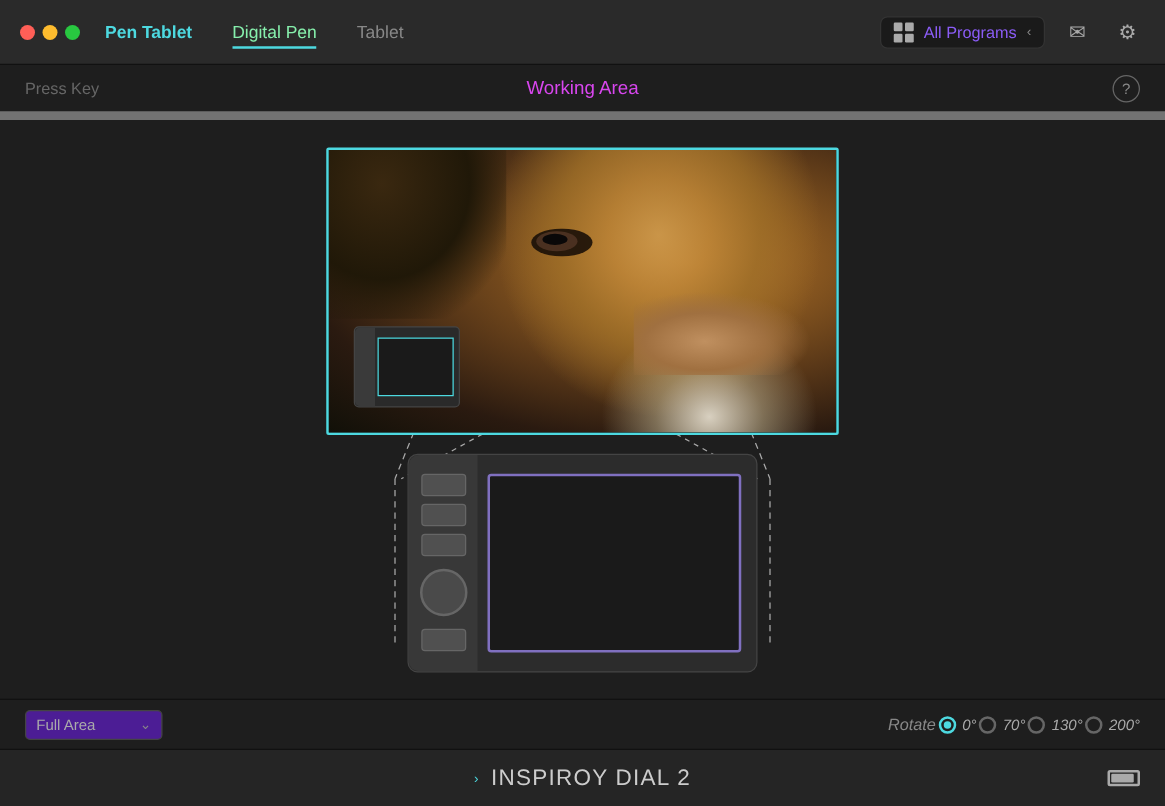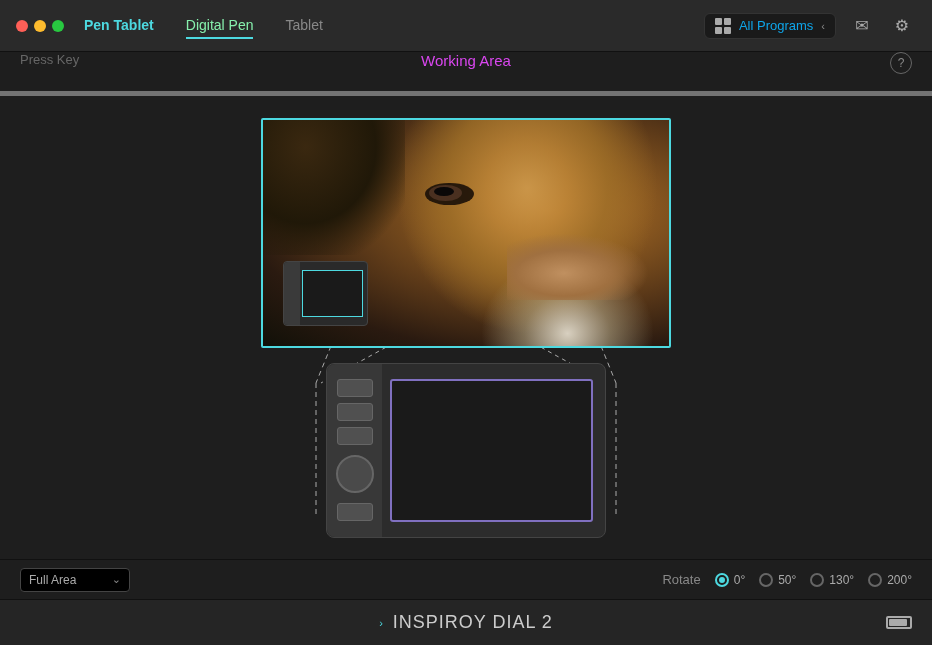--- a/index.html
+++ b/index.html
@@ -74,45 +74,45 @@
       gap: 2px;
       width: 16px;
       height: 16px;
     }
     .programs-icon div {
       background: #aaa;
       border-radius: 1px;
     }
     .programs-text {
       font-size: 13px;
-      color: #0ea5e9;
+      color: #8b5cf6;
     }
     .programs-chevron {
       color: #888;
       font-size: 11px;
     }
     .icon-btn {
       width: 28px;
       height: 28px;
       display: flex;
       align-items: center;
       justify-content: center;
       color: #aaa;
       cursor: pointer;
       font-size: 16px;
     }
 
     
     .subheader {
       height: 44px;
       display: flex;
-      align-items: flex-start;
+      align-items: center;
       padding: 0 20px;
       position: relative;
-      border-bottom: 5px solid #737373;
+      border-bottom: 7px solid #737373;
     }
     .press-key-label {
       font-size: 13px;
       color: #666;
     }
     .working-area-title {
       position: absolute;
       left: 50%;
       transform: translateX(-50%);
       font-size: 15px;
@@ -253,41 +253,42 @@
       height: 40px;
       background: #1e1e1e;
       display: flex;
       align-items: center;
       padding: 0 20px;
       border-top: 1px solid #111;
     }
     .area-selector {
       display: flex;
       align-items: center;
-      background: #000000;
+      background: #4c1d95;
       border: 1px solid #444;
       border-radius: 4px;
       padding: 4px 8px;
       gap: 6px;
       min-width: 110px;
     }
     .area-selector-text {
       font-size: 12px;
       color: #aaa;
       flex: 1;
     }
     .area-selector-arrow {
       font-size: 11px;
       color: #888;
     }
 
     .rotate-group {
       margin-left: auto;
       display: flex;
-      gap: 14px;
+      gap: 2px;
+      font-style: italic;
     }
     .rotate-label {
       font-size: 13px;
       color: #888;
     }
     .radio-option {
       display: flex;
       align-items: center;
       gap: 5px;
       cursor: pointer;
@@ -498,21 +499,21 @@
 
   <div class="rotate-group">
     <span class="rotate-label">Rotate</span>
 
     <div class="radio-option">
       <div class="radio-circle selected"></div>
       <span class="radio-text">0°</span>
     </div>
     <div class="radio-option">
       <div class="radio-circle"></div>
-      <span class="radio-text">50°</span>
+      <span class="radio-text">70°</span>
     </div>
     <div class="radio-option">
       <div class="radio-circle"></div>
       <span class="radio-text">130°</span>
     </div>
     <div class="radio-option">
       <div class="radio-circle"></div>
       <span class="radio-text">200°</span>
     </div>
   </div>

